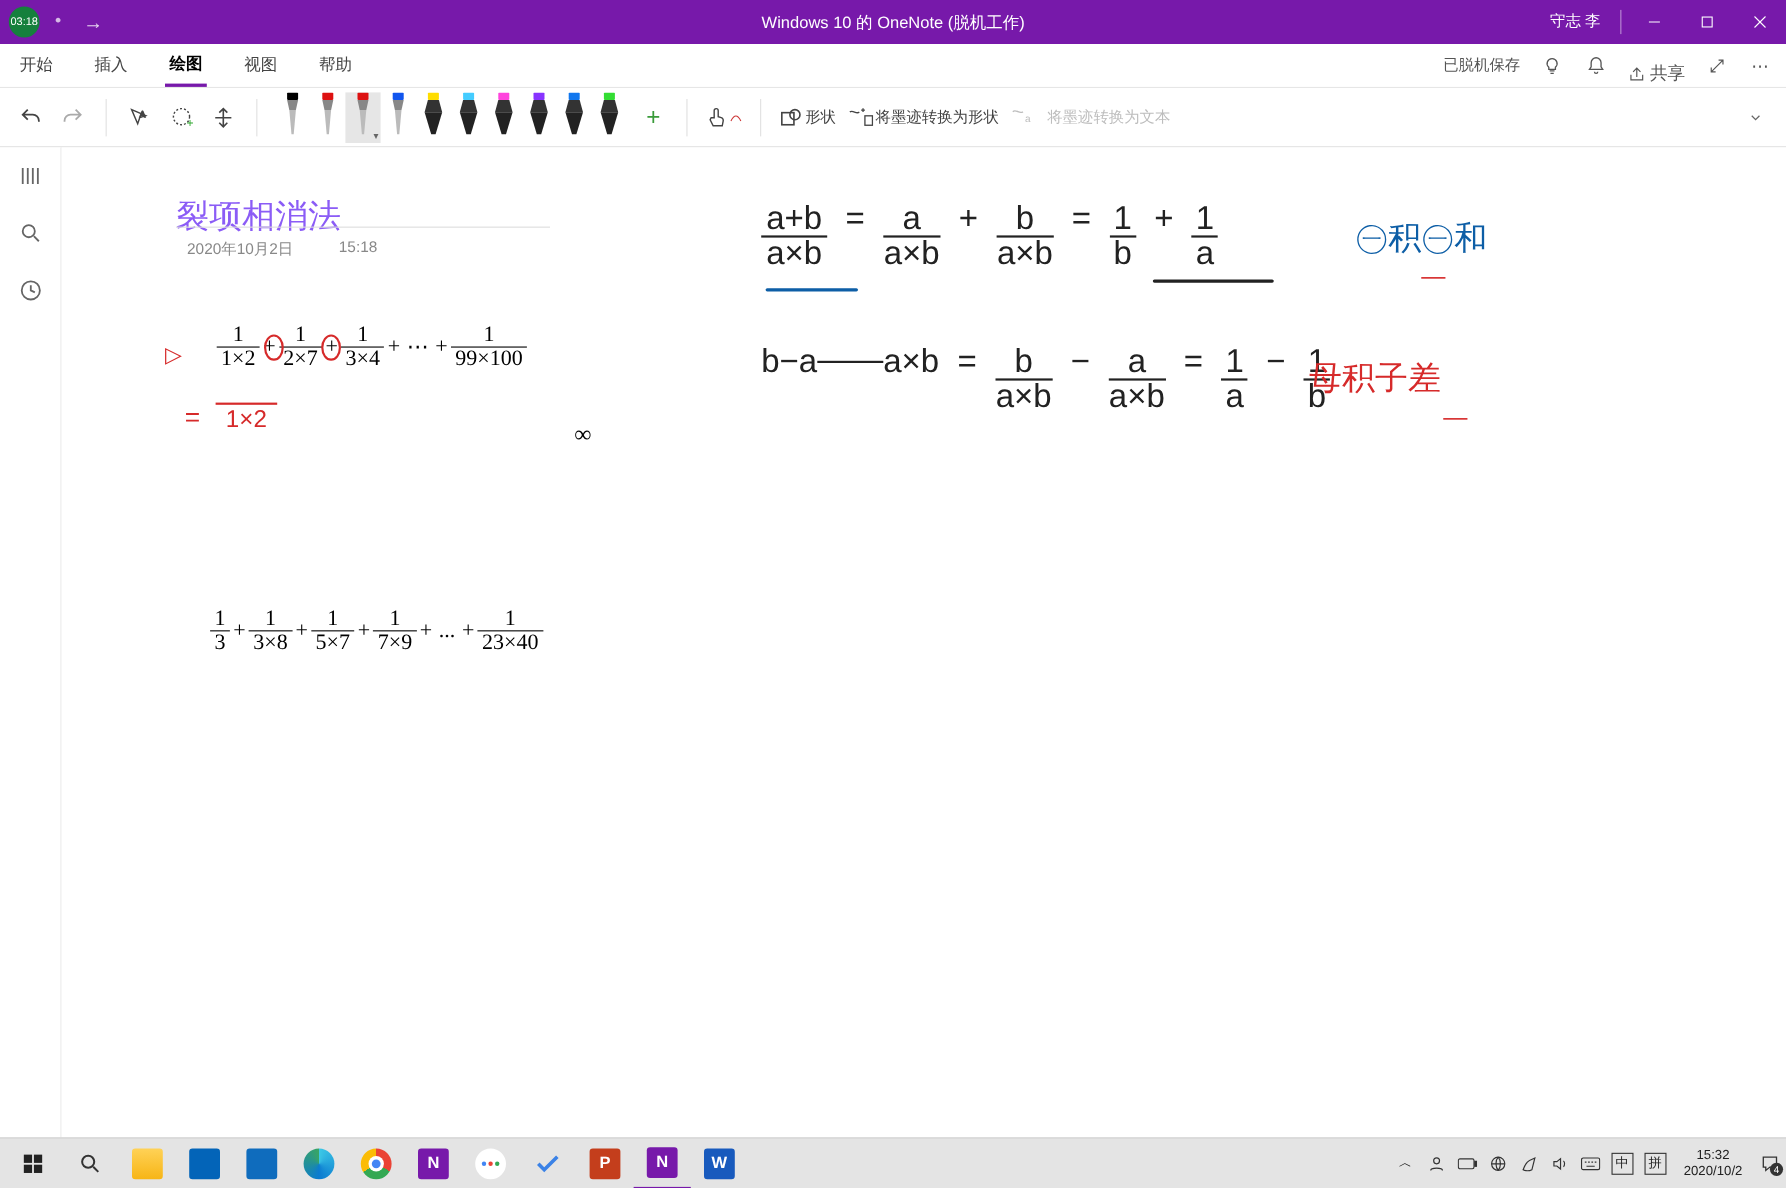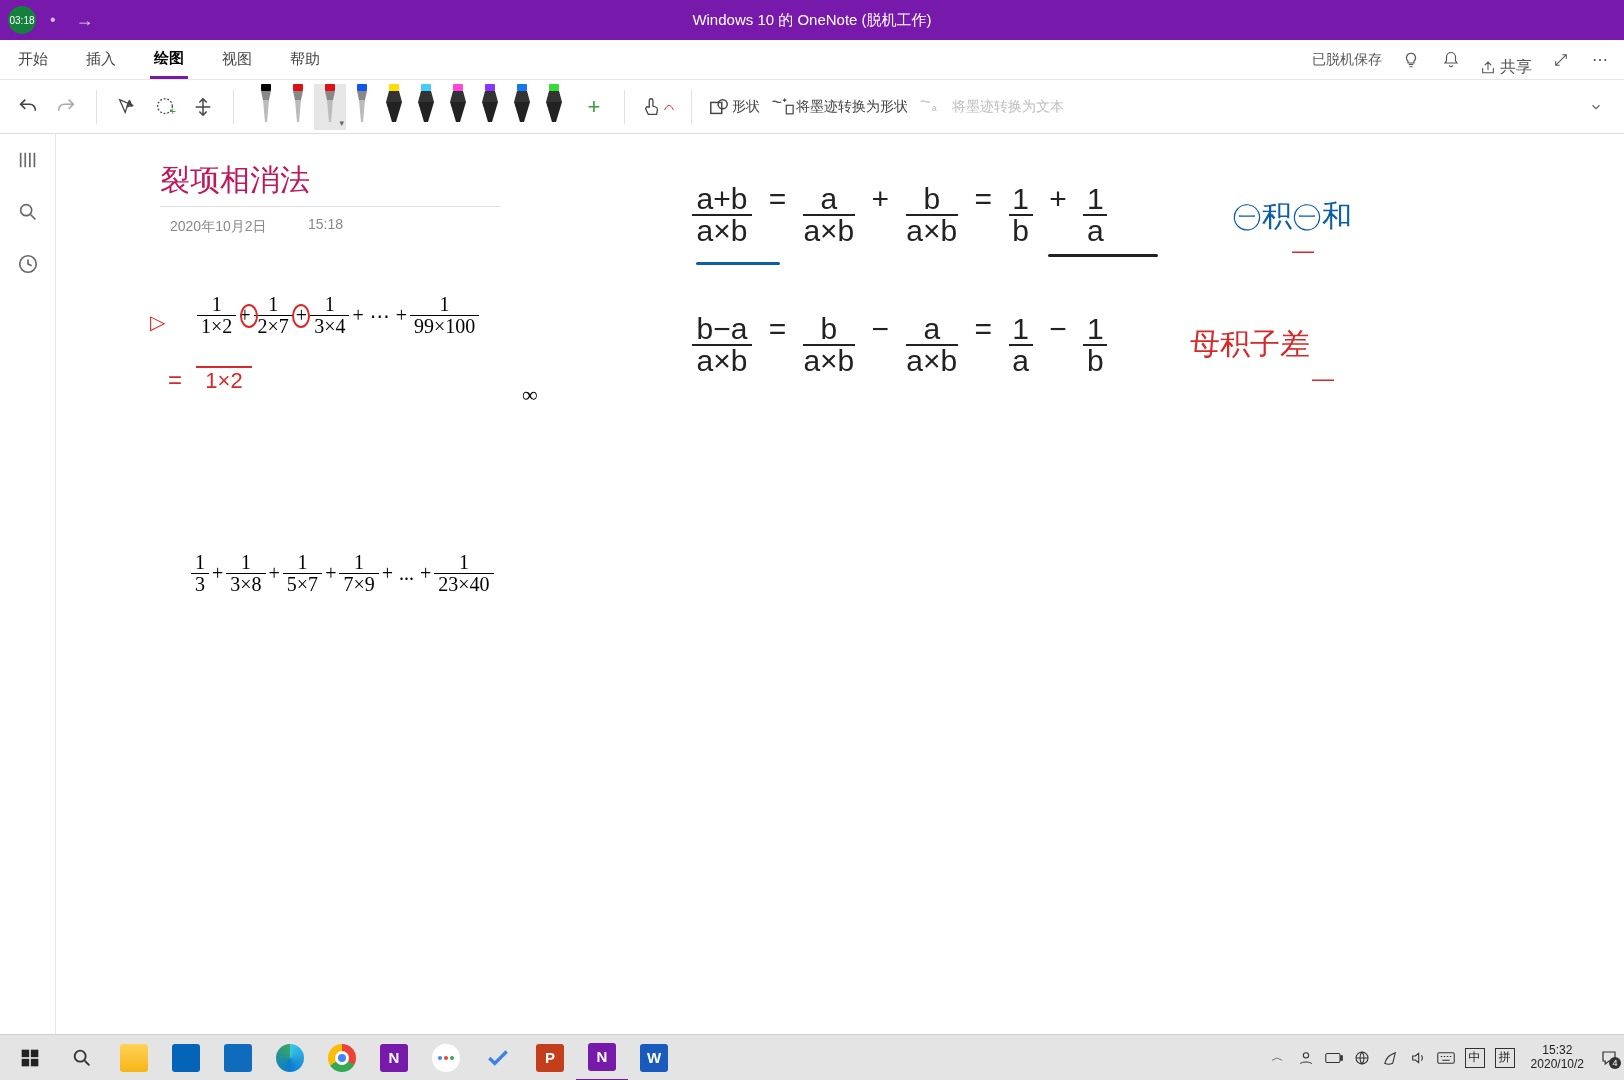--- a/index.html
+++ b/index.html
@@ -31,21 +31,21 @@
   .pen svg { width: 24px; height: 40px; }
   .pen .chev { font-size: 9px; color: #666; position: absolute; bottom: 2px; right: 2px; }
   .rtxt { font-size: 14px; color: #444; margin-left: 2px; }
   .rtxt.disabled { color: #bdbdbd; margin-left: 12px; }
   .rgroup { display: flex; align-items: center; gap: 0; cursor: pointer; }
   
   .workspace { display: flex; height: calc(100% - 40px - 40px - 54px - 46px); }
   .sidebar { width: 56px; background: #fff; border-right: 1px solid #e6e6e6; display: flex; flex-direction: column; align-items: center; padding-top: 14px; gap: 28px; }
   .sidebar .sbtn { width: 24px; height: 24px; color: #666; cursor: pointer; display: flex; align-items: center; justify-content: center; }
   .canvas { flex: 1; background: #fff; position: relative; overflow: hidden; }
-  .page-title { position: absolute; left: 104px; top: 26px; font-size: 30px; color: #be185d; }
+  .page-title { position: absolute; left: 104px; top: 42px; font-size: 30px; color: #8b5cf6; }
   .title-underline { position: absolute; left: 104px; top: 72px; width: 340px; height: 1px; background: #ddd; }
   .date { position: absolute; left: 114px; top: 84px; font-size: 14px; color: #888; }
   .time { position: absolute; left: 252px; top: 82px; font-size: 14px; color: #888; }
   
   .math { position: absolute; font-family: "Times New Roman", serif; color: #000; font-size: 20px; display: flex; align-items: center; }
   .frac { display: inline-flex; flex-direction: column; align-items: center; margin: 0 1px; line-height: 1.05; }
   .frac .n { padding: 0 4px; }
   .frac .d { padding: 0 4px; border-top: 1.4px solid #000; }
   .plus { margin: 0 2px; }
   .dots { margin: 0 4px; }
@@ -69,20 +69,40 @@
 </head>
 <body>
 
 <div class="titlebar">
   <div class="left">
     <div class="circle">03:18</div>
     <span style="color:#fff;opacity:.7">•</span>
     <div class="arrow">→</div>
   </div>
   <div class="title">Windows 10 的 OneNote (脱机工作)</div>
+  <div class="right">
+    <span class="user">守志 李</span>
+    <div class="sep"></div>
+    <div class="winbtn">
+        <svg viewBox="0 0 12 12">
+          <line x1="1" y1="6" x2="11" y2="6"></line>
+        </svg>
+      </div>
+    <div class="winbtn">
+        <svg viewBox="0 0 12 12">
+          <rect x="1.5" y="1.5" width="9" height="9"></rect>
+        </svg>
+      </div>
+    <div class="winbtn">
+        <svg viewBox="0 0 12 12">
+          <line x1="1" y1="1" x2="11" y2="11"></line>
+          <line x1="11" y1="1" x2="1" y2="11"></line>
+        </svg>
+      </div>
+  </div>
 </div>
 
 <div class="menubar">
   <span class="tab">开始</span>
   <span class="tab">插入</span>
   <span class="tab active">绘图</span>
   <span class="tab">视图</span>
   <span class="tab">帮助</span>
   <div class="right">
     <span class="status">已脱机保存</span>
@@ -377,21 +397,21 @@
           <span style="border-top:2.5px solid #222;width:24px;"></span>
           <span>a</span>
         </span>
     </div>
     <div class="hw-underline" style="left:640px; top:128px; width:84px; background:#0d5ea6;"></div>
     <div class="hw-underline" style="left:992px; top:120px; width:110px; background:#222;"></div>
     <span class="hand blue" style="left:1176px; top:62px; font-size:30px;">㊀积㊀和</span>
     <span class="hand red" style="left:1236px; top:104px; font-size:22px;">—</span>
 
     <div class="hand black" style="left:636px; top:178px; font-size:30px;">
-      <span style="display:inline-flex;flex-direction:column;align-items:center;line-height:1;">
+      <span style="display:inline-flex;align-items:center;line-height:1;">
           <span>b−a</span>
           <span style="border-top:2.5px solid #222;width:60px;"></span>
           <span>a×b</span>
         </span>
       &nbsp;=&nbsp;
       <span style="display:inline-flex;flex-direction:column;align-items:center;line-height:1;">
           <span>b</span>
           <span style="border-top:2.5px solid #222;width:52px;"></span>
           <span>a×b</span>
         </span>

